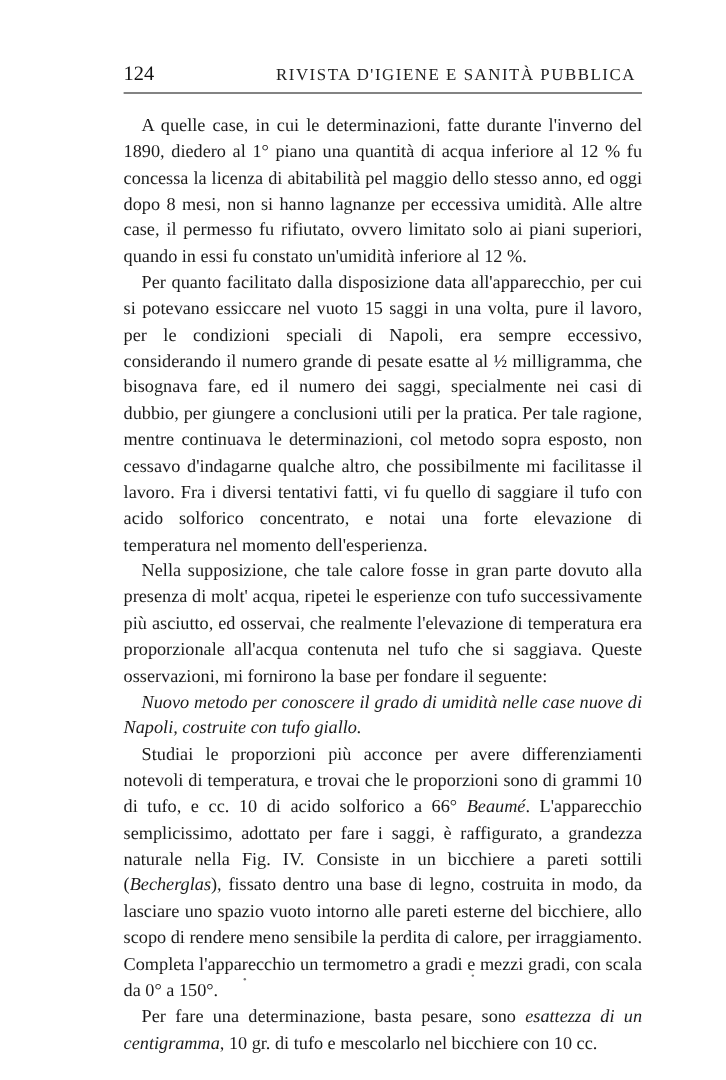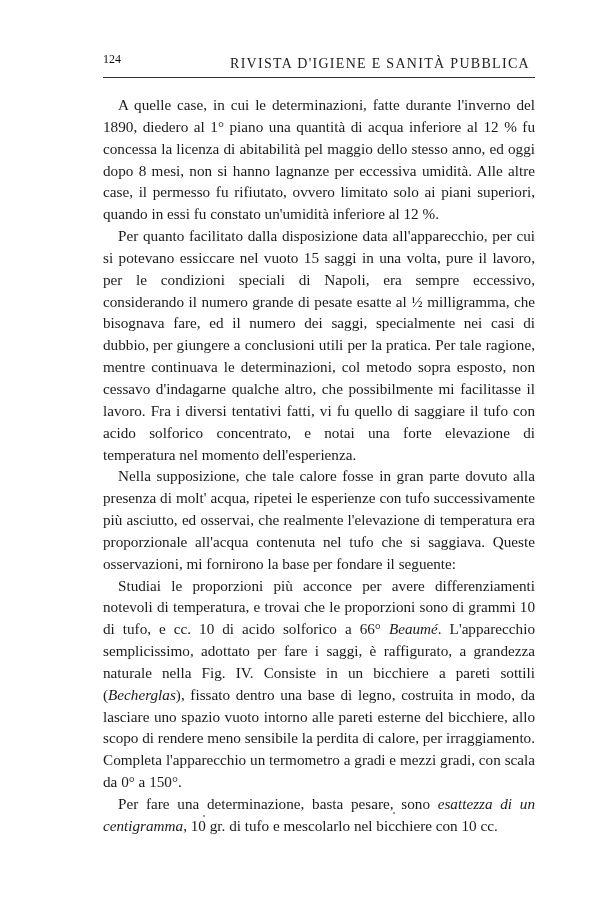--- a/index.html
+++ b/index.html
@@ -7,21 +7,21 @@
     width: 605px; height: 900px; background: #ffffff;
     font-family: "DejaVu Serif", "Liberation Serif", serif;
     color: #1a1a1a; position: relative; overflow: hidden;
   }
   .page { position: absolute; left: 0; top: 0; width: 605px; height: 900px; }
   .header {
     position: absolute; left: 103px; top: 52px; width: 432px; height: 20px;
   }
   .page-number {
     position: absolute; left: 0; top: 0;
-    font-family: "Liberation Serif", serif; font-size: 12px; color: #111;
+    font-family: "Liberation Serif", serif; font-size: 17px; color: #111;
   }
   .running-title {
     position: absolute; left: 127px; top: 4px;
     font-family: "Liberation Serif", serif; font-size: 14px; letter-spacing: 1.3px;
     font-variant: small-caps; text-transform: uppercase; color: #222;
   }
   .rule {
     position: absolute; left: 103px; top: 77px; width: 432px; height: 0;
     border-top: 1.5px solid #333;
   }
@@ -48,20 +48,23 @@
     <p>
       <span>A quelle case, in cui le determinazioni, fatte durante l'inverno del 1890, diedero al 1° piano una quantità di acqua inferiore al 12 % fu concessa la licenza di abitabilità pel maggio dello stesso anno, ed oggi dopo 8 mesi, non si hanno lagnanze per eccessiva umidità. Alle altre case, il permesso fu rifiutato, ovvero limitato solo ai piani superiori, quando in essi fu constato un'umidità inferiore al 12 %.</span>
     </p>
     <p>
       <span>Per quanto facilitato dalla disposizione data all'apparecchio, per cui si potevano essiccare nel vuoto 15 saggi in una volta, pure il lavoro, per le condizioni speciali di Napoli, era sempre eccessivo, considerando il numero grande di pesate esatte al ½ milligramma, che bisognava fare, ed il numero dei saggi, specialmente nei casi di dubbio, per giungere a conclusioni utili per la pratica. Per tale ragione, mentre continuava le determinazioni, col metodo sopra esposto, non cessavo d'indagarne qualche altro, che possibilmente mi facilitasse il lavoro. Fra i diversi tentativi fatti, vi fu quello di saggiare il tufo con acido solforico concentrato, e notai una forte elevazione di temperatura nel momento dell'esperienza.</span>
     </p>
     <p>
       <span>Nella supposizione, che tale calore fosse in gran parte dovuto alla presenza di molt' acqua, ripetei le esperienze con tufo successivamente più asciutto, ed osservai, che realmente l'elevazione di temperatura era proporzionale all'acqua contenuta nel tufo che si saggiava. Queste osservazioni, mi fornirono la base per fondare il seguente:</span>
     </p>
     <p>
+      <span class="it">Nuovo metodo per conoscere il grado di umidità nelle case nuove di Napoli, costruite con tufo giallo.</span>
+    </p>
+    <p>
       <span>Studiai le proporzioni più acconce per avere differenziamenti notevoli di temperatura, e trovai che le proporzioni sono di grammi 10 di tufo, e cc. 10 di acido solforico a 66° </span><span class="it">Beaumé</span><span>. L'apparecchio semplicissimo, adottato per fare i saggi, è raffigurato, a grandezza naturale nella Fig. IV. Consiste in un bicchiere a pareti sottili (</span><span class="it">Becherglas</span><span>), fissato dentro una base di legno, costruita in modo, da lasciare uno spazio vuoto intorno alle pareti esterne del bicchiere, allo scopo di rendere meno sensibile la perdita di calore, per irraggiamento. Completa l'apparecchio un termometro a gradi e mezzi gradi, con scala da 0° a 150°.</span>
     </p>
     <p>
       <span>Per fare una determinazione, basta pesare, sono </span><span class="it">esattezza di un centigramma</span><span>, 10 gr. di tufo e mescolarlo nel bicchiere con 10 cc.</span>
     </p>
   </div>
 
   <div class="speck" style="left:203px; top:815px;"></div>
   <div class="speck" style="left:393px; top:812px;"></div>
 </div>

